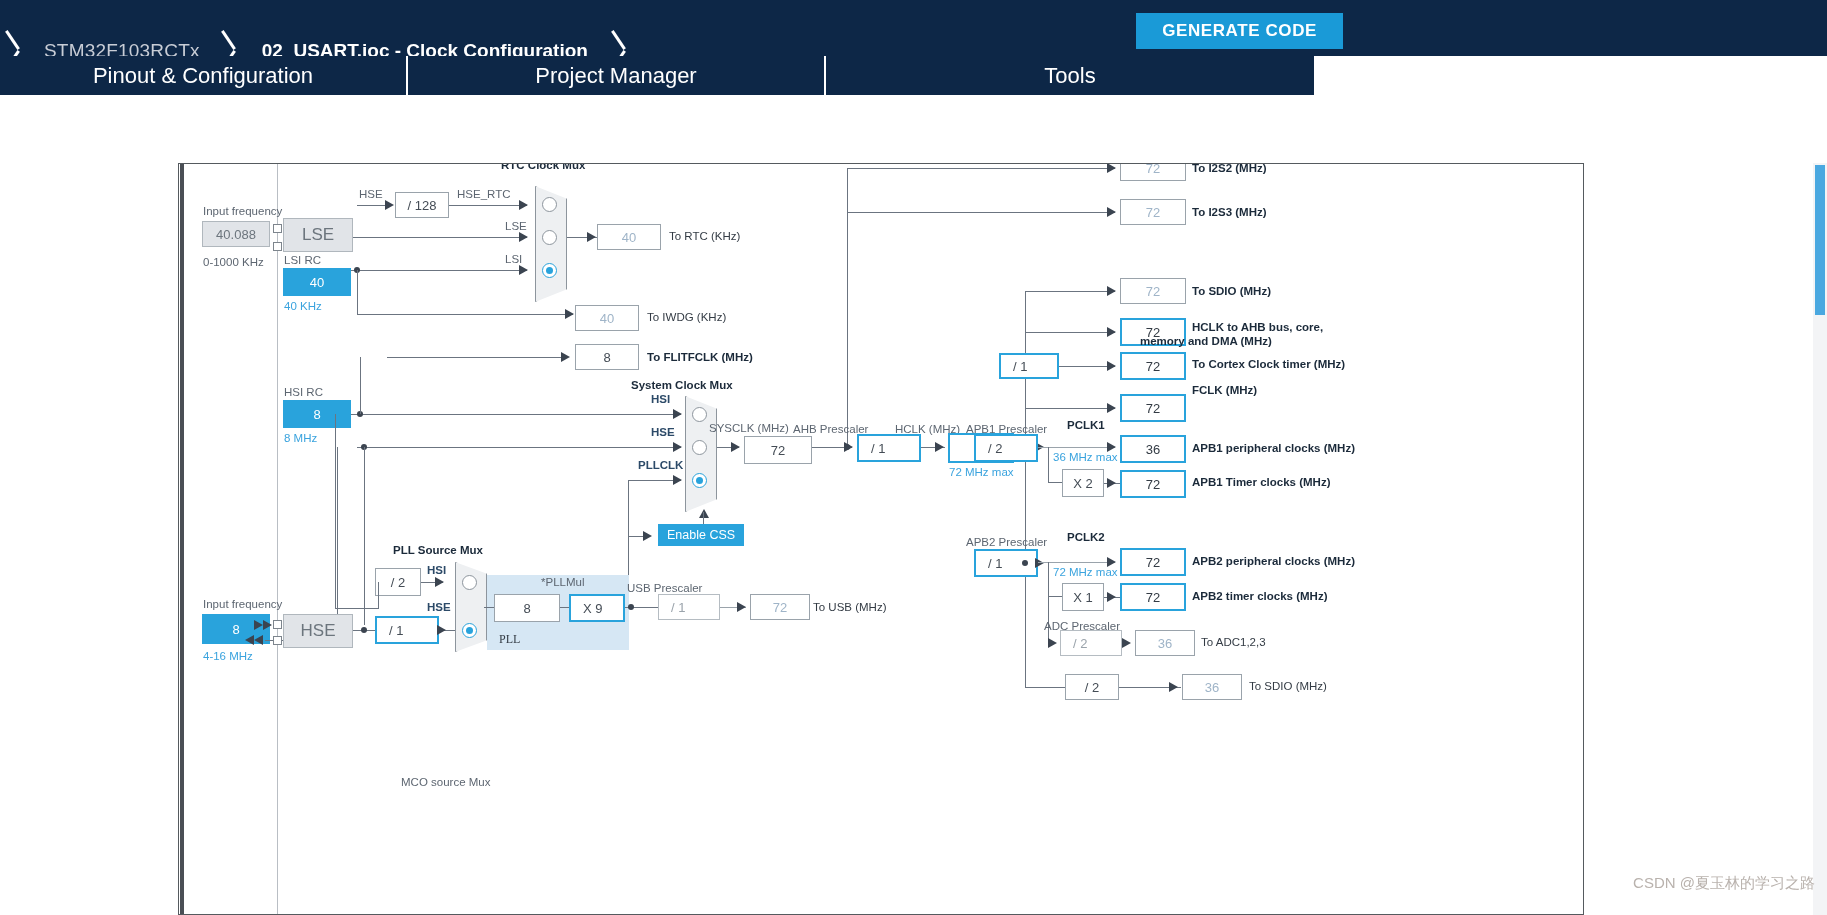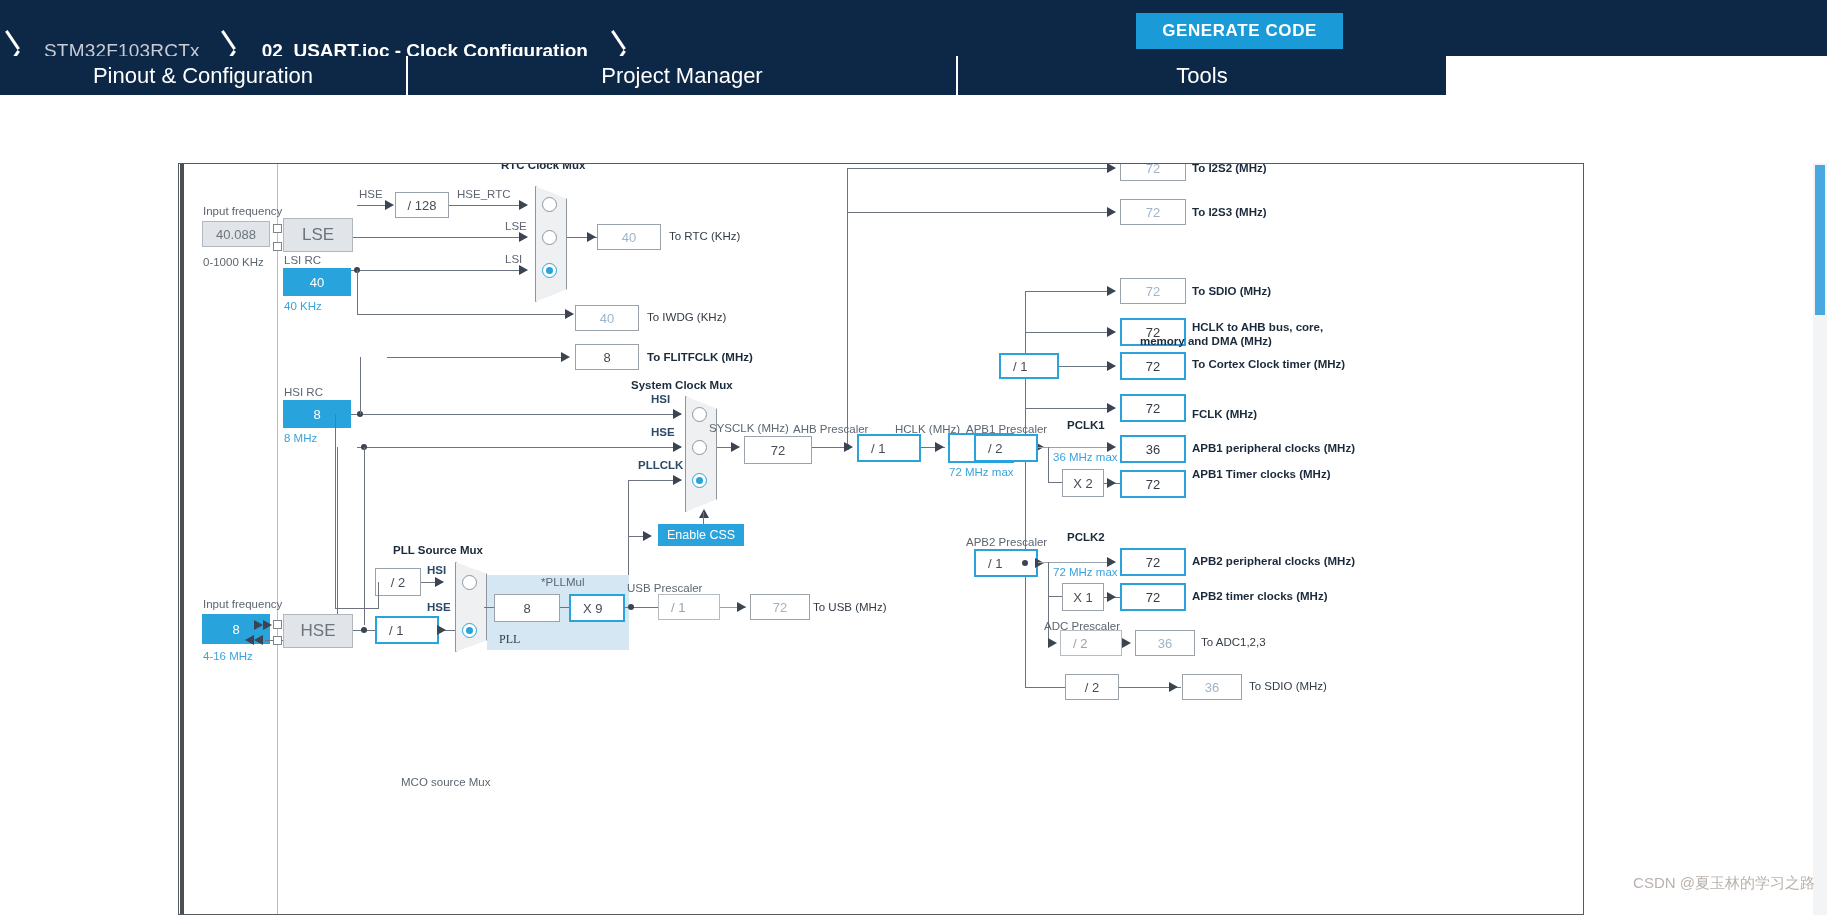--- a/index.html
+++ b/index.html
@@ -46,21 +46,21 @@
     display:flex;
   }
   .tab {
     height:39px; display:flex; align-items:center; justify-content:center;
     color:#ffffff; font-size:22px; background:#0d2747; cursor:pointer;
   }
   .tab.sep { border-left:2px solid #ffffff; }
   .tab.active { background:#29a3dc; }
   .tab-pinout   { width:406px; }
   .tab-clock    { width:470px; }
-  .tab-project  { width:550px; }
+  .tab-project  { width:418px; }
   .tab-tools    { width:490px; }
 
   
   .toolbar {
     position:absolute; left:0; top:95px; width:1827px; height:50px; background:#ffffff;
   }
   .tb-ico {
     position:absolute; top:118px; width:30px; height:30px;
     transform:translateY(-50%);
     display:flex; align-items:center; justify-content:center;
@@ -437,37 +437,37 @@
   <div class="lbl b" style="left:1013px;top:121px;">To SDIO (MHz)</div>
 
   <div class="box active" style="left:941px;top:154px;width:66px;height:28px;">72</div>
   <div class="lbl b" style="left:1013px;top:157px;">HCLK to AHB bus, core,</div>
   <div class="lbl b" style="left:961px;top:171px;">memory and DMA (MHz)</div>
 
   <div class="box active" style="left:941px;top:188px;width:66px;height:28px;">72</div>
   <div class="lbl b" style="left:1013px;top:194px;">To Cortex Clock timer (MHz)</div>
 
   <div class="box active" style="left:941px;top:230px;width:66px;height:28px;">72</div>
-  <div class="lbl b" style="left:1013px;top:244px;">FCLK (MHz)</div>
+  <div class="lbl b" style="left:1013px;top:220px;">FCLK (MHz)</div>
 
   <div class="lbl" style="left:787px;top:259px;">APB1 Prescaler</div>
   <div class="dd" style="left:795px;top:270px;width:64px;height:28px;">/ 2</div>
   <div class="lbl b" style="left:888px;top:255px;">PCLK1</div>
   <div class="wire wh lite" style="left:859px;top:283px;width:77px;"></div>
   <div class="arrow" style="left:928px;top:278px;"></div>
   <div class="lbl blue" style="left:874px;top:287px;">36 MHz max</div>
   <div class="box active" style="left:941px;top:271px;width:66px;height:28px;">36</div>
   <div class="lbl b" style="left:1013px;top:278px;">APB1 peripheral clocks (MHz)</div>
 
   <div class="corner" style="left:869px;top:283px;width:14px;height:36px;"></div>
   <div class="box" style="left:883px;top:305px;width:42px;height:28px;">X 2</div>
   <div class="wire wh" style="left:925px;top:319px;width:36px;"></div>
   <div class="arrow" style="left:928px;top:314px;"></div>
   <div class="box active" style="left:941px;top:306px;width:66px;height:28px;">72</div>
-  <div class="lbl b" style="left:1013px;top:304px;">APB1 Timer clocks (MHz)</div>
+  <div class="lbl b" style="left:1013px;top:312px;">APB1 Timer clocks (MHz)</div>
 
   <div class="lbl" style="left:787px;top:372px;">APB2 Prescaler</div>
   <div class="dd" style="left:795px;top:385px;width:64px;height:28px;">/ 1</div>
   <div class="arrow" style="left:856px;top:394px;"></div>
   <div class="dot" style="left:843px;top:396px;"></div>
   <div class="lbl b" style="left:888px;top:367px;">PCLK2</div>
   <div class="wire wh lite" style="left:859px;top:398px;width:77px;"></div>
   <div class="arrow" style="left:928px;top:393px;"></div>
   <div class="lbl blue" style="left:874px;top:402px;">72 MHz max</div>
   <div class="box active" style="left:941px;top:384px;width:66px;height:28px;">72</div>

